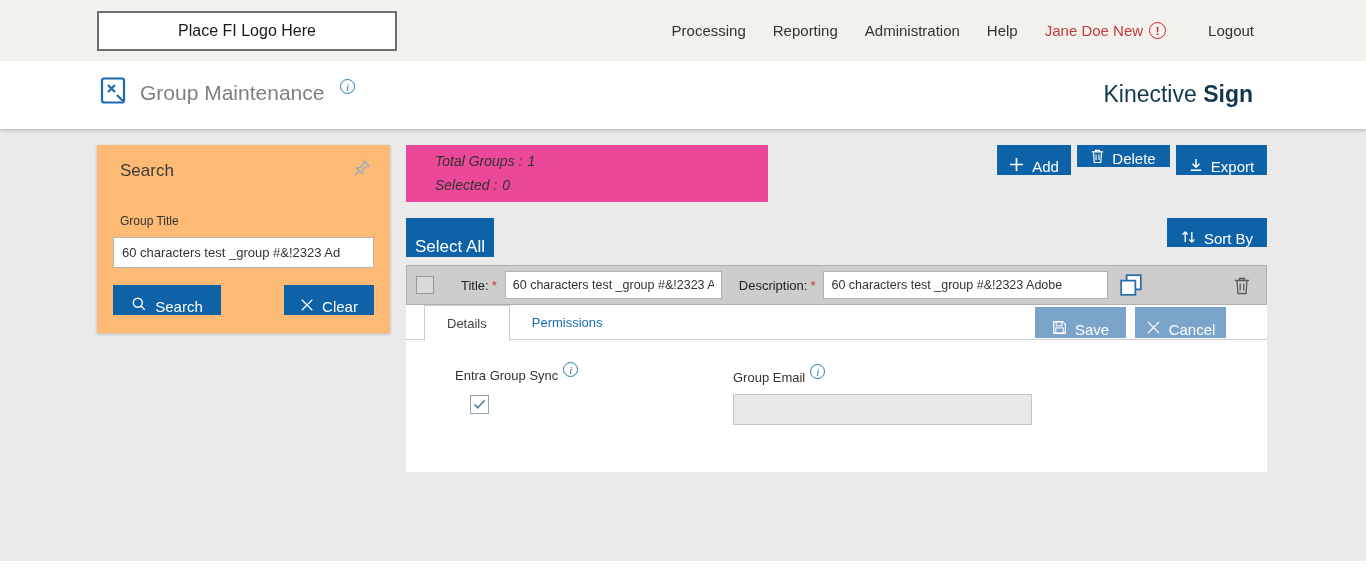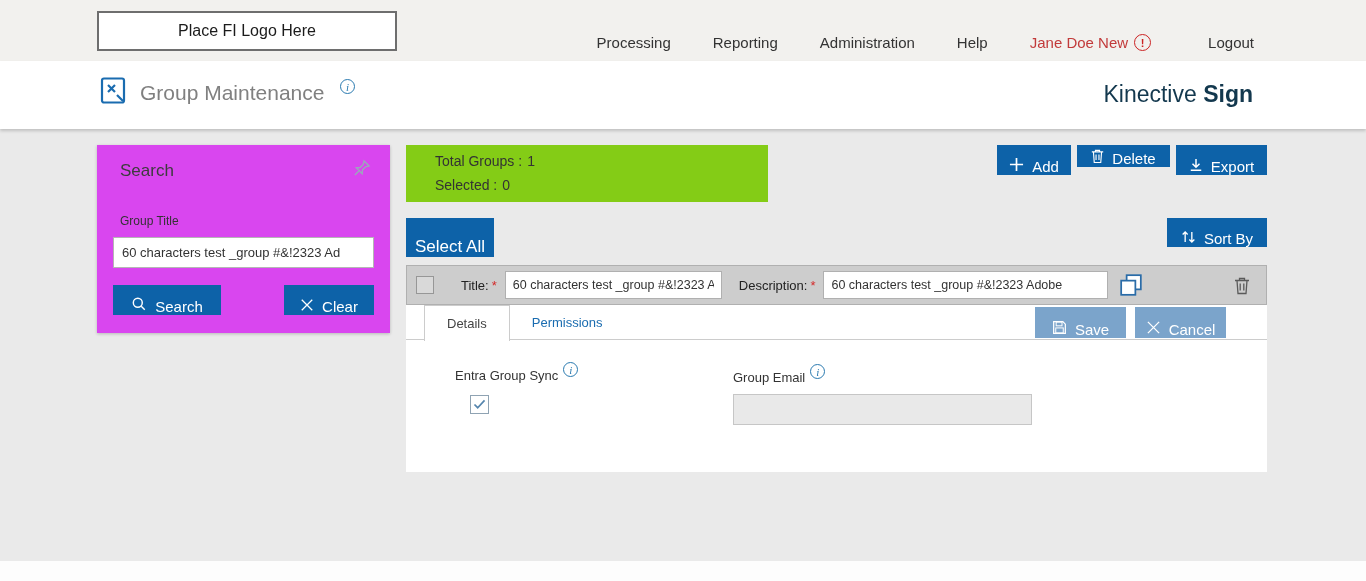--- a/index.html
+++ b/index.html
@@ -5,21 +5,21 @@
   * { margin:0; padding:0; box-sizing:border-box; }
   html,body { width:1366px; height:581px; }
   body { font-family:"Liberation Sans", sans-serif; background:#eaeaea; position:relative; overflow:hidden; }
   .stage { position:absolute; left:0; top:0; width:1366px; height:581px; }
 
   
   .topbar { position:absolute; left:0; top:0; width:1366px; height:61px; background:#f2f1ee; }
   .logo-box { position:absolute; left:97px; top:11px; width:300px; height:40px; background:#fff;
               border:2px solid #6e6e6e; display:flex; align-items:center; justify-content:center;
               font-size:16px; color:#1b1b1b; }
-  .topnav { position:absolute; right:112px; top:12px; height:61px; display:flex; align-items:center; gap:42px; }
+  .topnav { position:absolute; right:112px; top:0; height:61px; display:flex; align-items:center; gap:27px; }
   .topnav a { font-size:15px; color:#333; text-decoration:none; cursor:pointer; white-space:nowrap; display:flex; align-items:center; gap:6px; }
   .topnav a.user { color:#c23a3a; }
   .topnav a.logout { margin-left:15px; }
   .alert-badge { width:17px; height:17px; border:1.5px solid #cc2222; border-radius:50%; color:#cc2222;
                  font-size:11px; font-weight:bold; display:inline-flex; align-items:center; justify-content:center; }
 
   
   .header2 { position:absolute; left:0; top:61px; width:1366px; height:68px; background:#fff;
              box-shadow:0 2px 3px rgba(0,0,0,0.18); z-index:2;padding-left:48px; }
   .page-icon { position:absolute; left:100px; top:15px; }
@@ -29,37 +29,37 @@
                 font-style:italic; font-family:"Liberation Serif", serif; font-size:11px;
                 display:inline-flex; align-items:center; justify-content:center; background:#fff; }
   .brand { position:absolute; right:113px; top:20px; font-size:23px; color:#13384e; }
   .brand b { font-weight:bold; }
 
   
   .main-bg { position:absolute; left:0; top:129px; width:1366px; height:432px; background:#eaeaea; }
   .footer-strip { position:absolute; left:0; top:561px; width:1366px; height:20px; background:#fdfdfd; }
 
   
-  .search-panel { position:absolute; left:97px; top:145px; width:293px; height:188px; background:#d946ef;
+  .search-panel { position:absolute; left:97px; top:145px; width:293px; height:188px; background:#fdba74;
                   box-shadow:0 1px 3px rgba(0,0,0,0.22); }
   .sp-title { position:absolute; left:23px; top:16px; font-size:17px; color:#3c3c3c; }
   .pin-icon { position:absolute; right:18px; top:13px; cursor:pointer; }
   .sp-label { position:absolute; left:23px; top:69px; font-size:12px; color:#333; }
   .sp-input { position:absolute; left:16px; top:92px; width:261px; height:31px; border:1px solid #b5b5b5;
               font-size:13px; padding:0 8px; color:#333; font-family:inherit; background:#fff; }
 
   .btn { display:flex; align-items:flex-end; justify-content:center; gap:8px; background:#0d62a8; color:#fff;
          font-size:15px; border:none; cursor:pointer; position:absolute; font-family:inherit; }
   .btn-light { background:#7ba4cb; }
 
   .sp-search { left:16px; top:140px; width:108px; height:30px; }
   .sp-clear  { left:187px; top:140px; width:90px; height:30px; }
 
   
-  .summary { position:absolute; left:406px; top:145px; width:362px; height:57px; background:#84cc16; }
+  .summary { position:absolute; left:406px; top:145px; width:362px; height:57px; background:#ec4899;font-style:italic; }
   .summary .line { position:absolute; left:29px; font-size:14px; color:#333; display:flex; gap:5px; }
   .summary .l1 { top:8px; }
   .summary .l2 { top:32px; }
 
   
   .btn-add    { left:997px;  top:145px; width:74px; height:30px; }
   .btn-delete { left:1077px; top:145px; width:93px; height:22px; }
   .btn-export { left:1176px; top:145px; width:91px; height:30px; }
   .btn-select-all { left:406px; top:218px; width:88px; height:39px; font-size:17px; }
   .btn-sort   { left:1167px; top:218px; width:100px; height:29px; }

